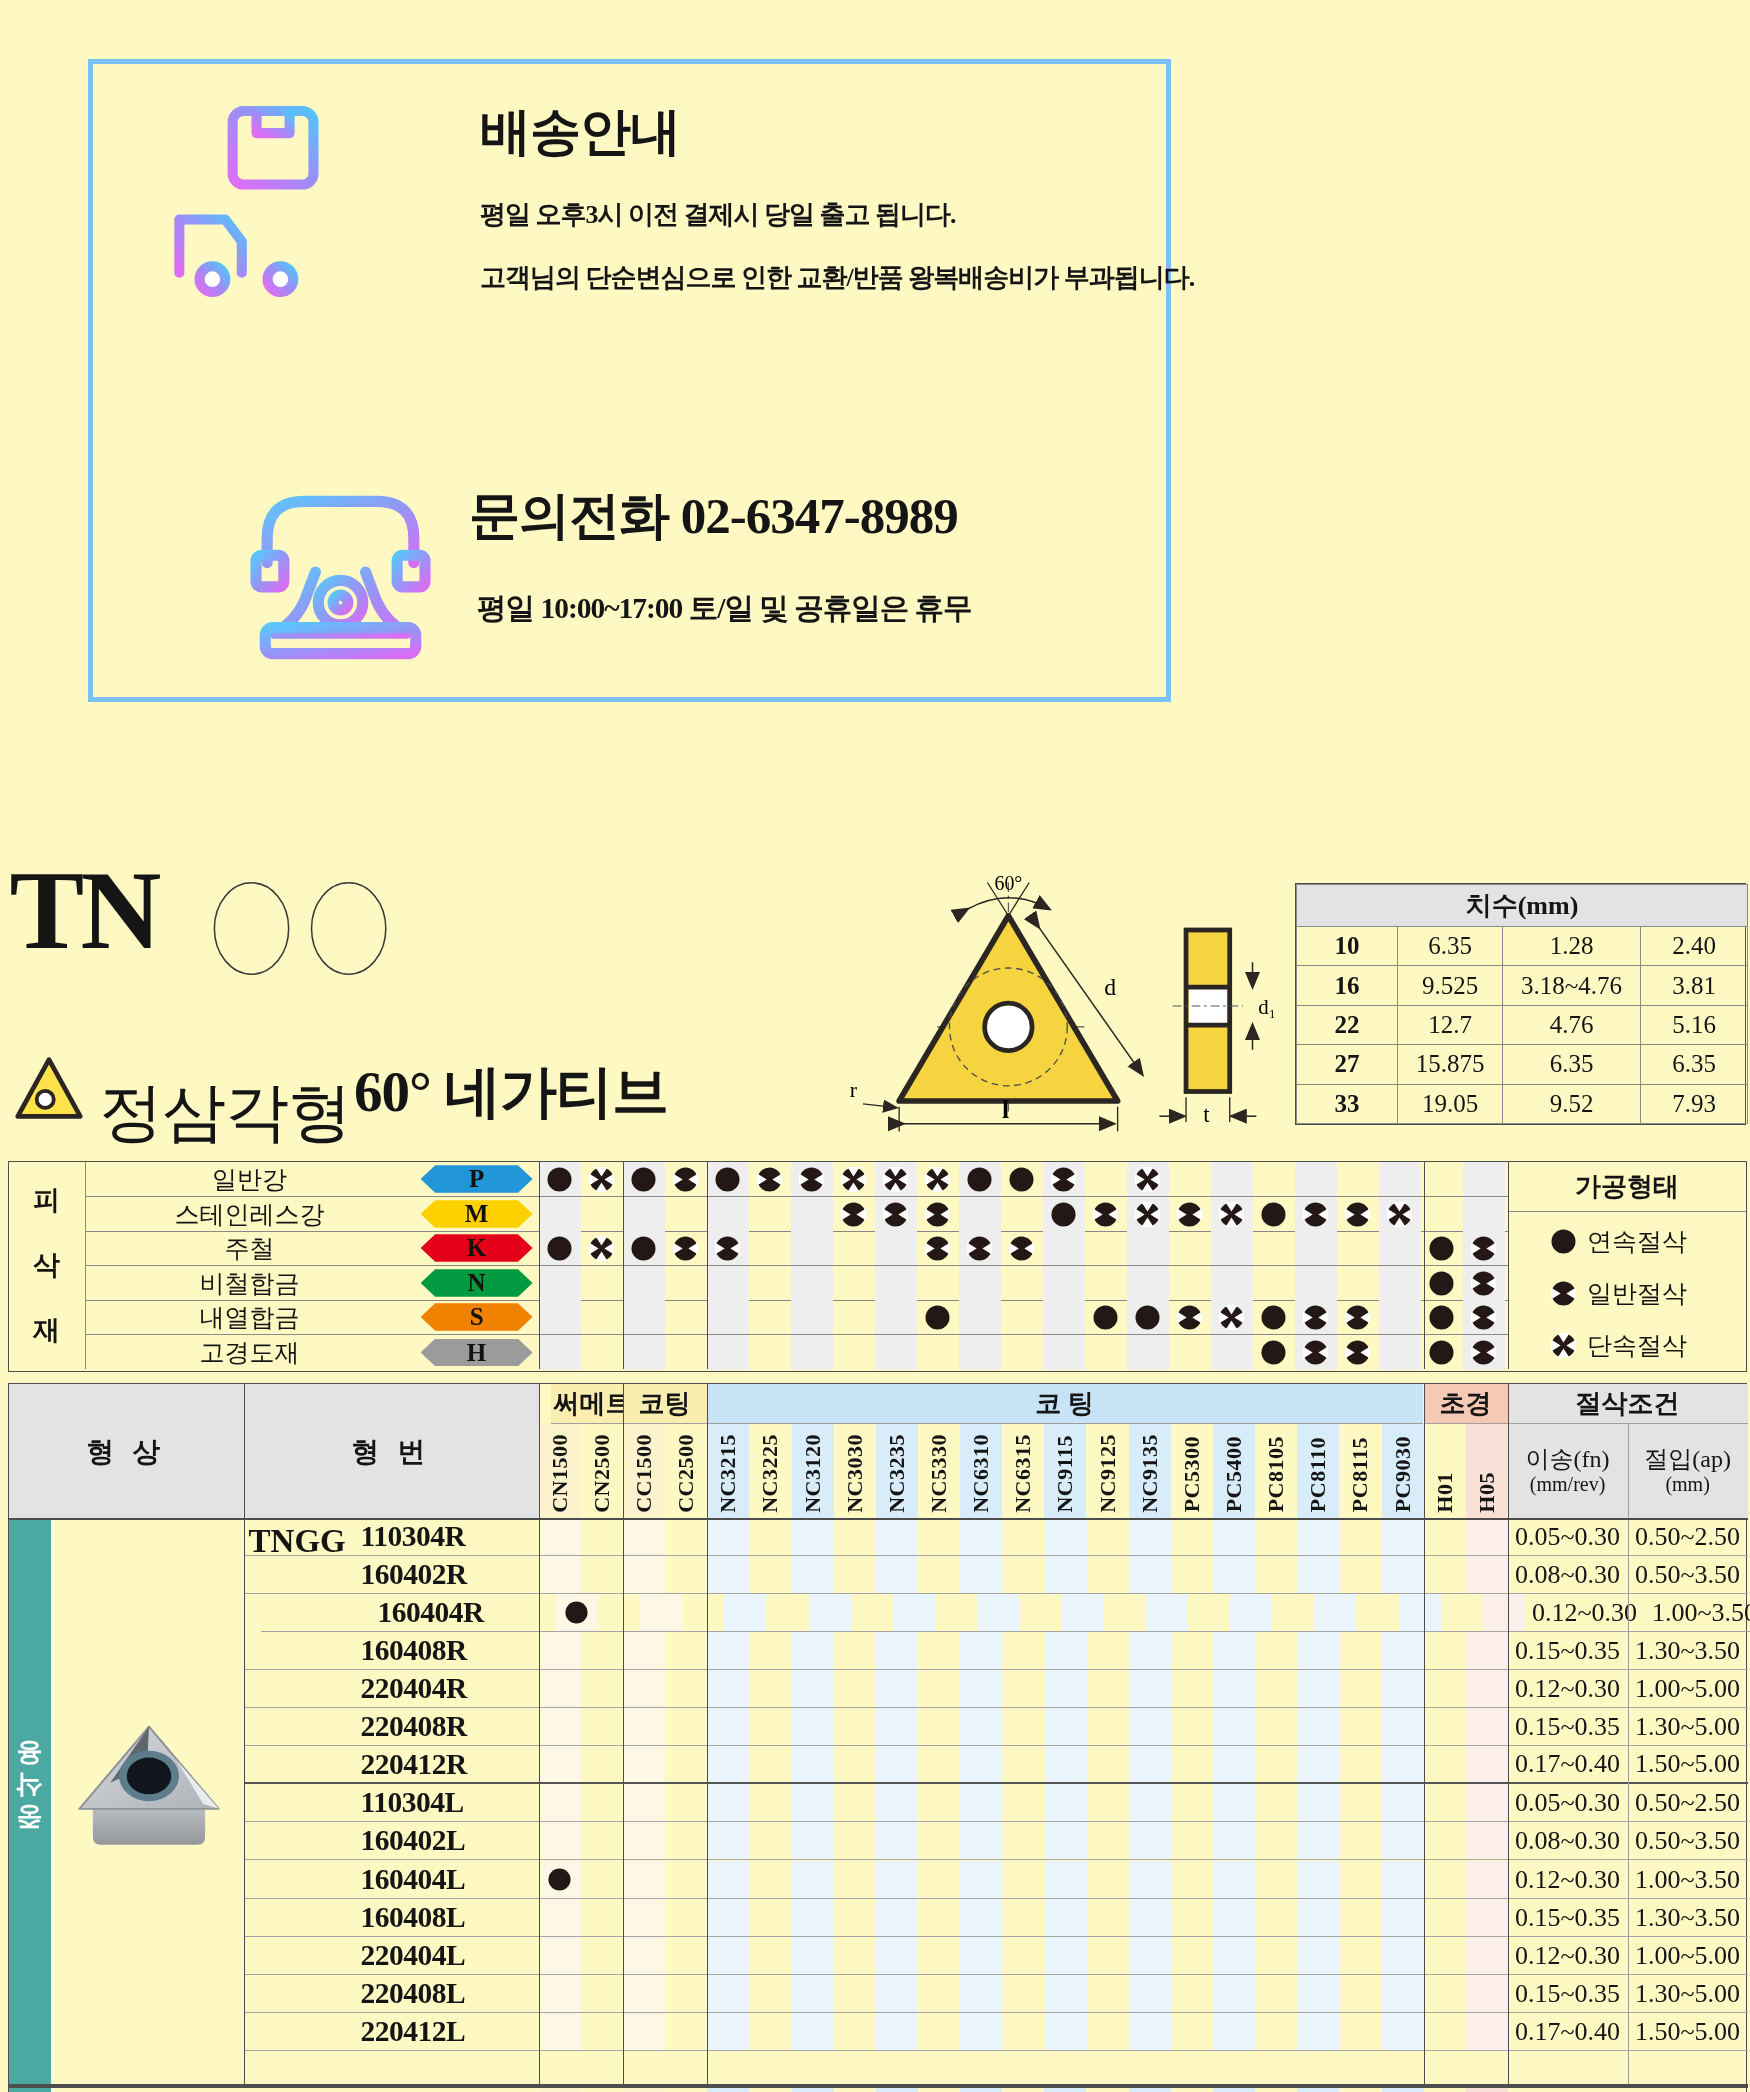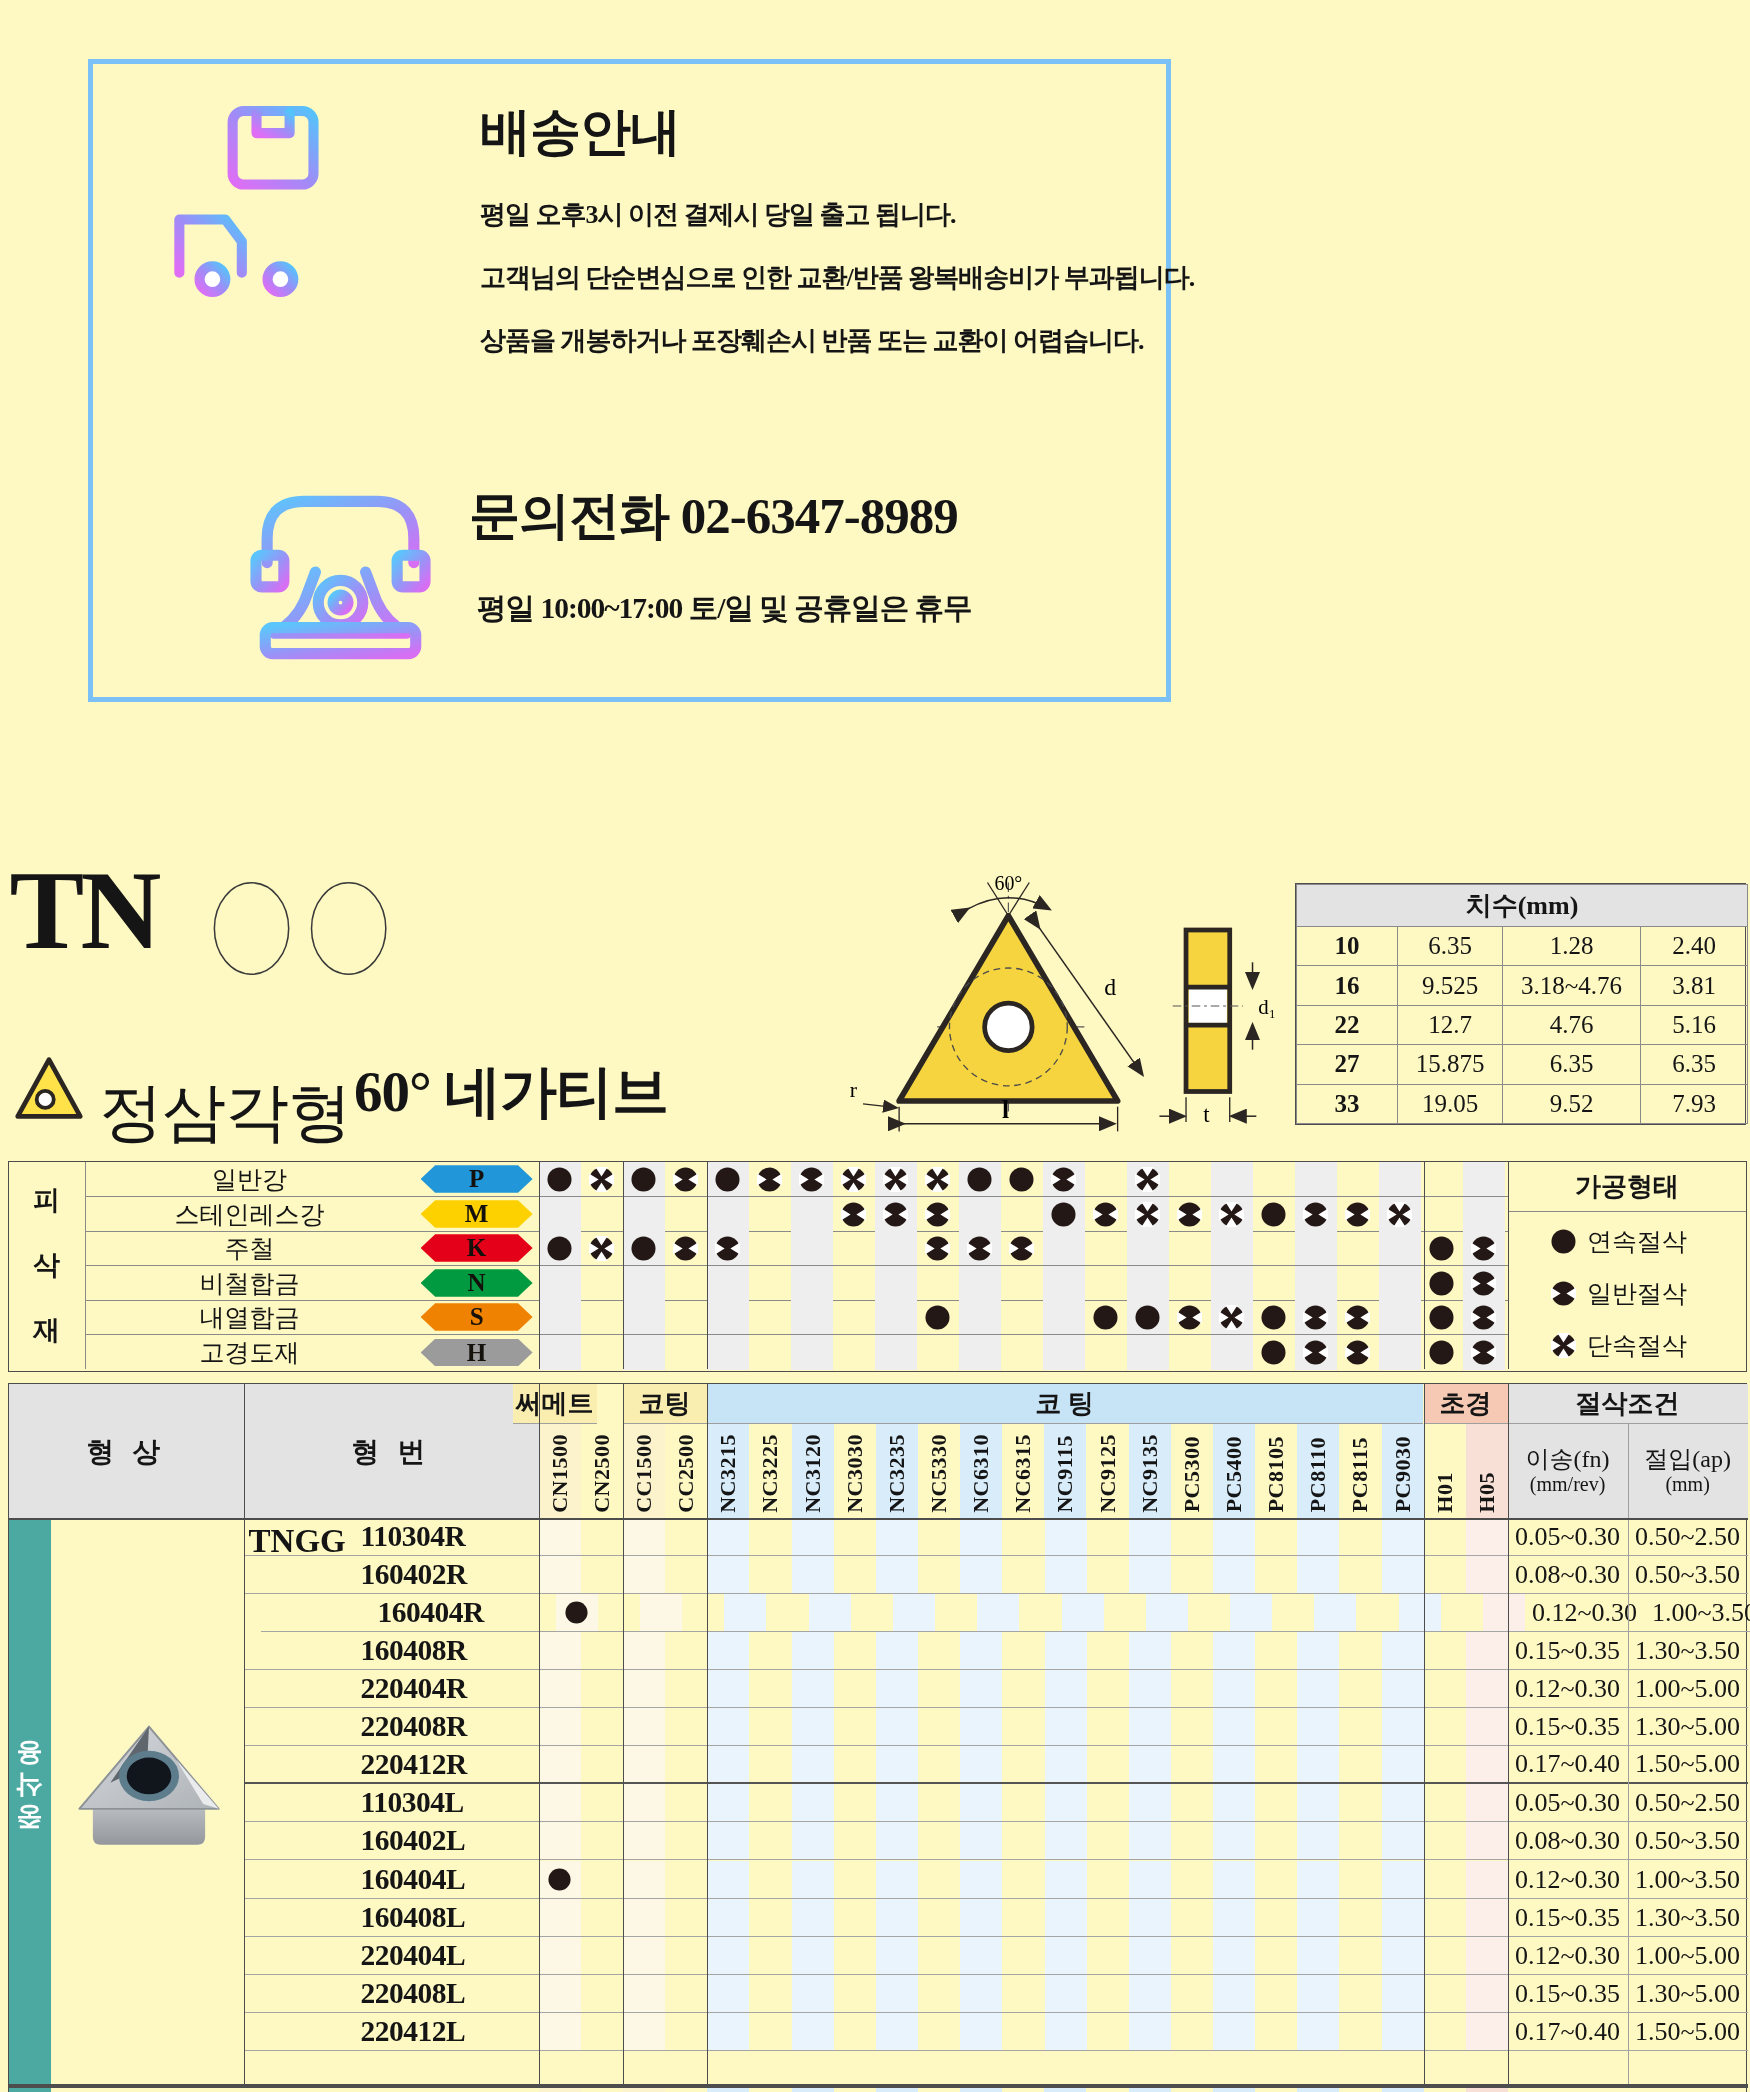--- a/index.html
+++ b/index.html
@@ -71,21 +71,20 @@
         <polyline points="92,8 92,30 128,30 128,8"></polyline>
         <path d="M8,182 V124 H58 L76,148 V182"></path>
         <line x1="8" y1="182" x2="152" y2="182"></line>
         <circle cx="44" cy="189" r="14" fill="#fff"></circle>
         <circle cx="118" cy="189" r="14" fill="#fff"></circle>
       </g>
     </svg>
     <div class="abs ship-title" style="left:387px;top:34px">배송안내</div>
     <div class="abs ship-line" style="left:387px;top:133px">평일 오후3시 이전 결제시 당일 출고 됩니다.</div>
     <div class="abs ship-line" style="left:387px;top:196px">고객님의 단순변심으로 인한 교환/반품 왕복배송비가 부과됩니다.</div>
-    <div class="abs ship-line" style="left:387px;top:259px">상품을 개봉하거나 포장훼손시 반품 또는 교환이 어렵습니다.</div>
 
     <svg class="abs" style="left:150px;top:415px" width="195" height="185" viewBox="0 0 210 195">
       <defs>
         <linearGradient id="gPhone" x1="0" y1="0" x2="1" y2="1">
           <stop offset="0" stop-color="#5cc5fb"></stop>
             <stop offset="0.55" stop-color="#9a92f7"></stop>
             <stop offset="1" stop-color="#d86ef3"></stop>
         </linearGradient>
       </defs>
       <g fill="none" stroke="url(#gPhone)" stroke-width="12" stroke-linecap="round" stroke-linejoin="round">
@@ -774,21 +773,21 @@
       <polygon points="90,12 162,97 18,97" fill="url(#gFace)" stroke="#8d9297" stroke-width="2" stroke-linejoin="round"></polygon>
       <polygon points="90,12 50,70 88,52" fill="#5f666d"></polygon>
       <polygon points="162,97 118,46 146,92" fill="#e9ebed"></polygon>
       <ellipse cx="90" cy="63" rx="31" ry="26" fill="#5d7c8c"></ellipse>
       <ellipse cx="90" cy="63" rx="23" ry="19" fill="#10161b"></ellipse>
     </svg>
 
     <div class="abs" style="left:240px;top:139px;font-size:33px;font-weight:800">TNGG</div>
 
     <div id="gt-dyn">
-        <div class="abs c ghead" style="left: 504px; top: 0px; width: 84px; height: 40px; background: rgb(249, 237, 175); border-bottom: 1px solid rgb(159, 159, 159);">써메트</div>
+        <div class="abs c ghead" style="left: 542px; top: 0px; width: 84px; height: 40px; background: rgb(249, 237, 175); border-bottom: 1px solid rgb(159, 159, 159);">써메트</div>
         <div class="abs c ghead" style="left: 614px; top: 0px; width: 84px; height: 40px; background: rgb(249, 237, 175); border-bottom: 1px solid rgb(159, 159, 159);">코팅</div>
         <div class="abs c ghead" style="left: 698px; top: 0px; width: 716px; height: 40px; background: rgb(199, 227, 246); border-bottom: 1px solid rgb(159, 159, 159);">코 팅</div>
         <div class="abs c ghead" style="left: 1415px; top: 0px; width: 84px; height: 40px; background: rgb(245, 201, 180); border-bottom: 1px solid rgb(159, 159, 159);">초경</div>
         <div class="abs rot" style="left: 530px; top: 40px; width: 42px; height: 94px; background: rgb(252, 243, 205); display: flex; align-items: flex-end; justify-content: center; padding-bottom: 5.7px; box-sizing: border-box;">
           <span>CN1500</span>
         </div>
         <div class="abs rot" style="left: 572px; top: 40px; width: 42px; height: 94px; background: transparent; display: flex; align-items: flex-end; justify-content: center; padding-bottom: 5.7px; box-sizing: border-box;">
           <span>CN2500</span>
         </div>
         <div class="abs rot" style="left: 614px; top: 40px; width: 42px; height: 94px; background: rgb(252, 243, 205); display: flex; align-items: flex-end; justify-content: center; padding-bottom: 5.7px; box-sizing: border-box;">

